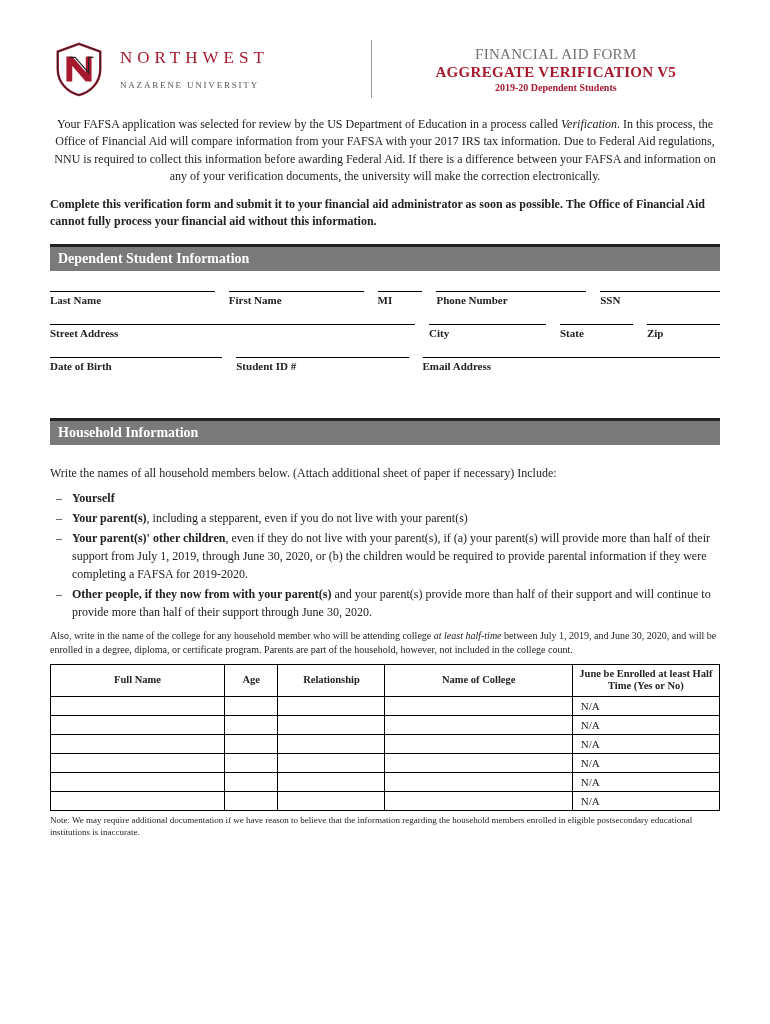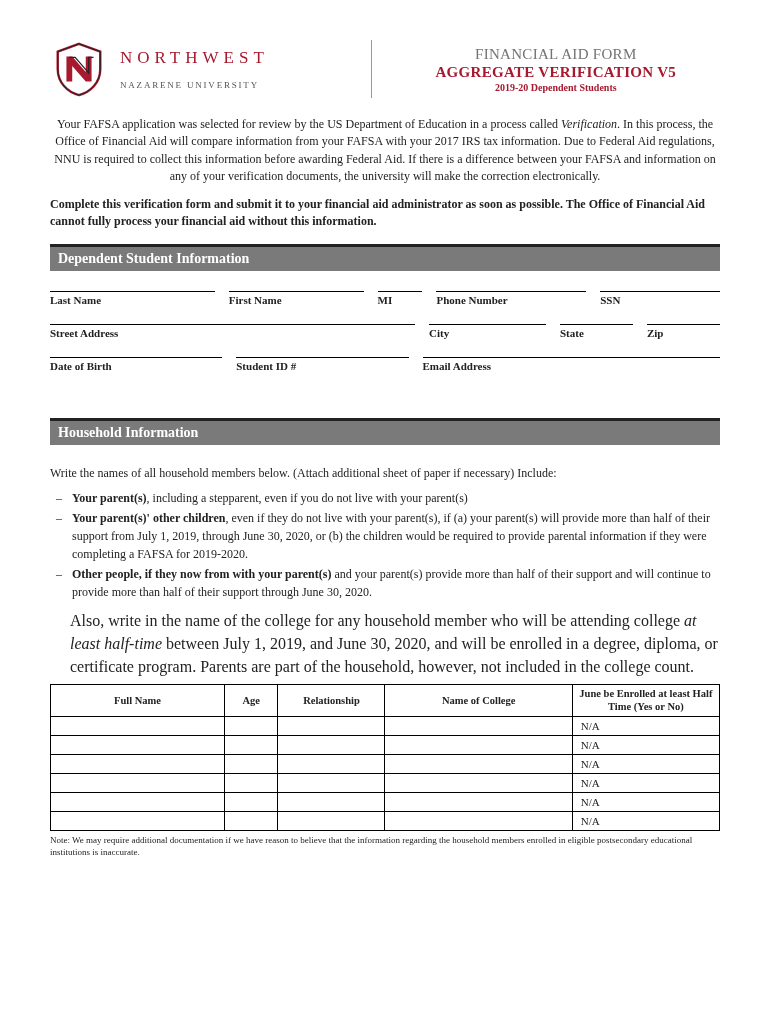--- a/index.html
+++ b/index.html
@@ -123,24 +123,23 @@
     position: relative;
     margin-bottom: 2px;
   }
   .hh-list li::before {
     content: "–";
     position: absolute;
     left: 6px;
     top: 0;
   }
   .hh-also {
-    font-size: 16px;
+    font-size: 10px;
     line-height: 1.45;
     margin-bottom: 6px;
-    margin-left: 20px;
   }
   table.household {
     width: 100%;
     border-collapse: collapse;
     font-size: 11px;
   }
   table.household th, table.household td {
     border: 1px solid #000;
     padding: 3px 6px;
     text-align: center;
@@ -220,20 +219,21 @@
   </div>
 </div>
 
 <div style="height:28px"></div>
 
 <div class="section-bar">Household Information</div>
 
 <p class="hh-intro">Write the names of all household members below. (Attach additional sheet of paper if necessary)  Include:</p>
 
 <ul class="hh-list">
+  <li><span class="bold">Yourself</span><span></span></li>
   <li><span class="bold">Your parent(s)</span><span>, including a stepparent, even if you do not live with your parent(s)</span></li>
   <li><span class="bold">Your parent(s)' other children</span><span>, even if they do not live with your parent(s), if (a) your parent(s) will provide more than half of their support from July 1, 2019, through June 30, 2020, or (b) the children would be required to provide parental information if they were completing a FAFSA for 2019-2020.</span></li>
   <li><span class="bold">Other people, if they now from with your parent(s)</span><span> and your parent(s) provide more than half of their support and will continue to provide more than half of their support through June 30, 2020.</span></li>
 </ul>
 
 <p class="hh-also">
   <span>Also, write in the name of the college for any household member who will be attending college </span><span class="italic">at least half-time</span><span> between July 1, 2019, and June 30, 2020, and will be enrolled in a degree, diploma, or certificate program. Parents are part of the household, however, not included in the college count.</span>
 </p>
 
 <table class="household">

